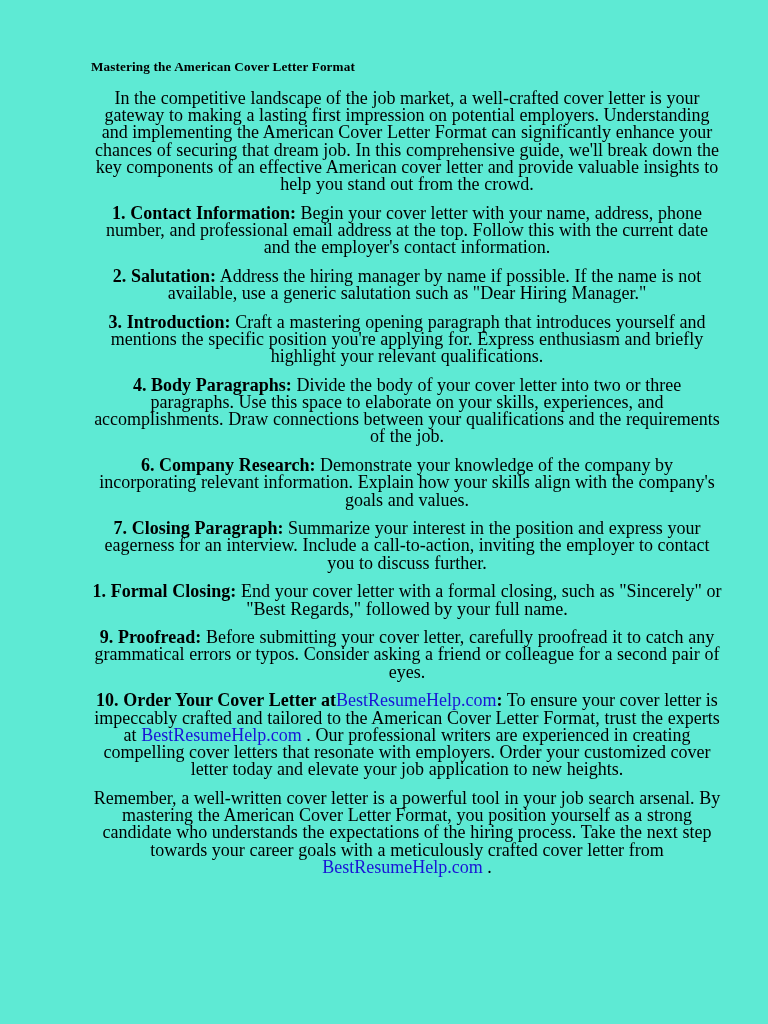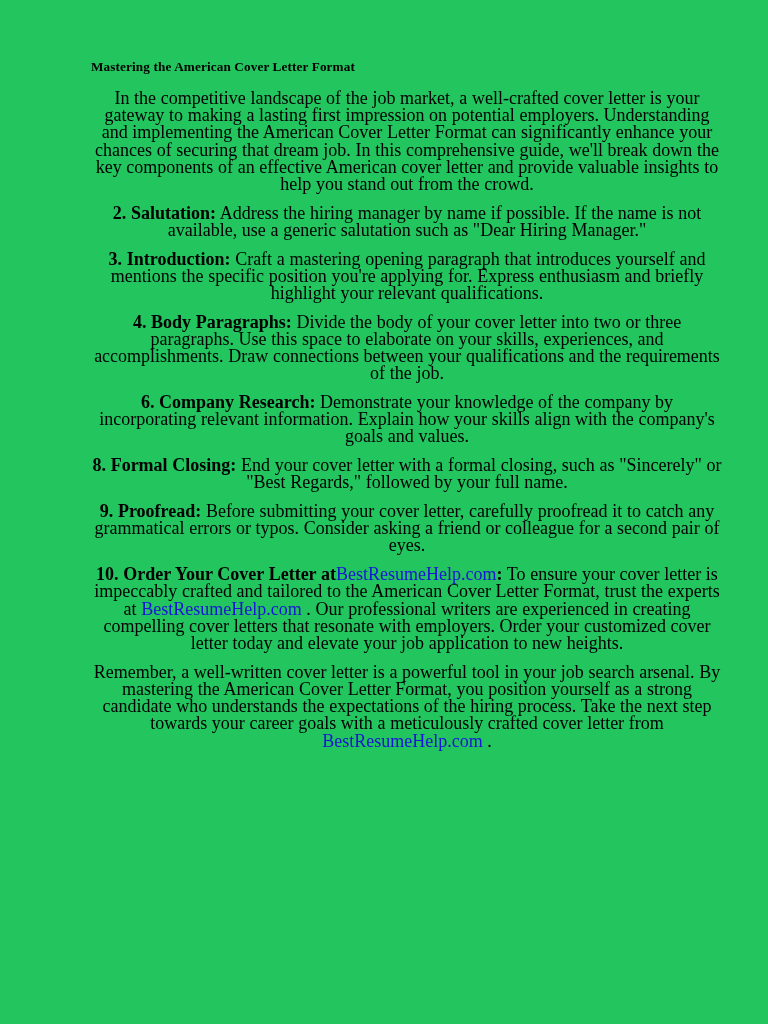--- a/index.html
+++ b/index.html
@@ -11,21 +11,21 @@
     width: 768px;
     height: 1024px;
     font-family: "Liberation Serif", "DejaVu Serif", serif;
     color: #000000;
     -webkit-font-smoothing: antialiased;
   }
   .page {
     position: relative;
     width: 768px;
     height: 1024px;
-    background: #22c55e;
+    background: #5eead4;
     box-sizing: border-box;
   }
   .doc-body {
     position: absolute;
     left: 91px;
     top: 58px;
     width: 632px;
   }
   .doc-title {
     font-size: 13.2px;
@@ -56,41 +56,47 @@
 </head>
 <body>
 
 <div class="page">
   <div class="doc-body">
 
     <h1 class="doc-title">Mastering the American Cover Letter Format</h1>
 
     <p class="para lead">In the competitive landscape of the job market, a well-crafted cover letter is your gateway to making a lasting first impression on potential employers. Understanding and implementing the American Cover Letter Format can significantly enhance your chances of securing that dream job. In this comprehensive guide, we'll break down the key components of an effective American cover letter and provide valuable insights to help you stand out from the crowd.</p>
 
+    <p class="para">
+      <span class="heading-run">1. Contact Information:</span><span> Begin your cover letter with your name, address, phone number, and professional email address at the top. Follow this with the current date and the employer's contact information.</span>
+    </p>
 
     <p class="para">
       <span class="heading-run">2. Salutation:</span><span> Address the hiring manager by name if possible. If the name is not available, use a generic salutation such as "Dear Hiring Manager."</span>
     </p>
 
     <p class="para">
       <span class="heading-run">3. Introduction:</span><span> Craft a mastering opening paragraph that introduces yourself and mentions the specific position you're applying for. Express enthusiasm and briefly highlight your relevant qualifications.</span>
     </p>
 
     <p class="para">
       <span class="heading-run">4. Body Paragraphs:</span><span> Divide the body of your cover letter into two or three paragraphs. Use this space to elaborate on your skills, experiences, and accomplishments. Draw connections between your qualifications and the requirements of the job.</span>
     </p>
 
 
     <p class="para">
       <span class="heading-run">6. Company Research:</span><span> Demonstrate your knowledge of the company by incorporating relevant information. Explain how your skills align with the company's goals and values.</span>
     </p>
 
+    <p class="para">
+      <span class="heading-run">7. Closing Paragraph:</span><span> Summarize your interest in the position and express your eagerness for an interview. Include a call-to-action, inviting the employer to contact you to discuss further.</span>
+    </p>
 
     <p class="para">
-      <span class="heading-run">8. Formal Closing:</span><span> End your cover letter with a formal closing, such as "Sincerely" or "Best Regards," followed by your full name.</span>
+      <span class="heading-run">1. Formal Closing:</span><span> End your cover letter with a formal closing, such as "Sincerely" or "Best Regards," followed by your full name.</span>
     </p>
 
     <p class="para">
       <span class="heading-run">9. Proofread:</span><span> Before submitting your cover letter, carefully proofread it to catch any grammatical errors or typos. Consider asking a friend or colleague for a second pair of eyes.</span>
     </p>
 
     <p class="para">
       <span class="heading-run">10. Order Your Cover Letter at</span><a class="link" href="#" style="color: rgb(26, 20, 214);">BestResumeHelp.com</a><span class="heading-run">:</span><span> To ensure your cover letter is impeccably crafted and tailored to the American Cover Letter Format, trust the experts at </span><a class="link" href="#" style="color: rgb(26, 20, 214);">BestResumeHelp.com</a><span> . Our professional writers are experienced in creating compelling cover letters that resonate with employers. Order your customized cover letter today and elevate your job application to new heights.</span>
     </p>
 

